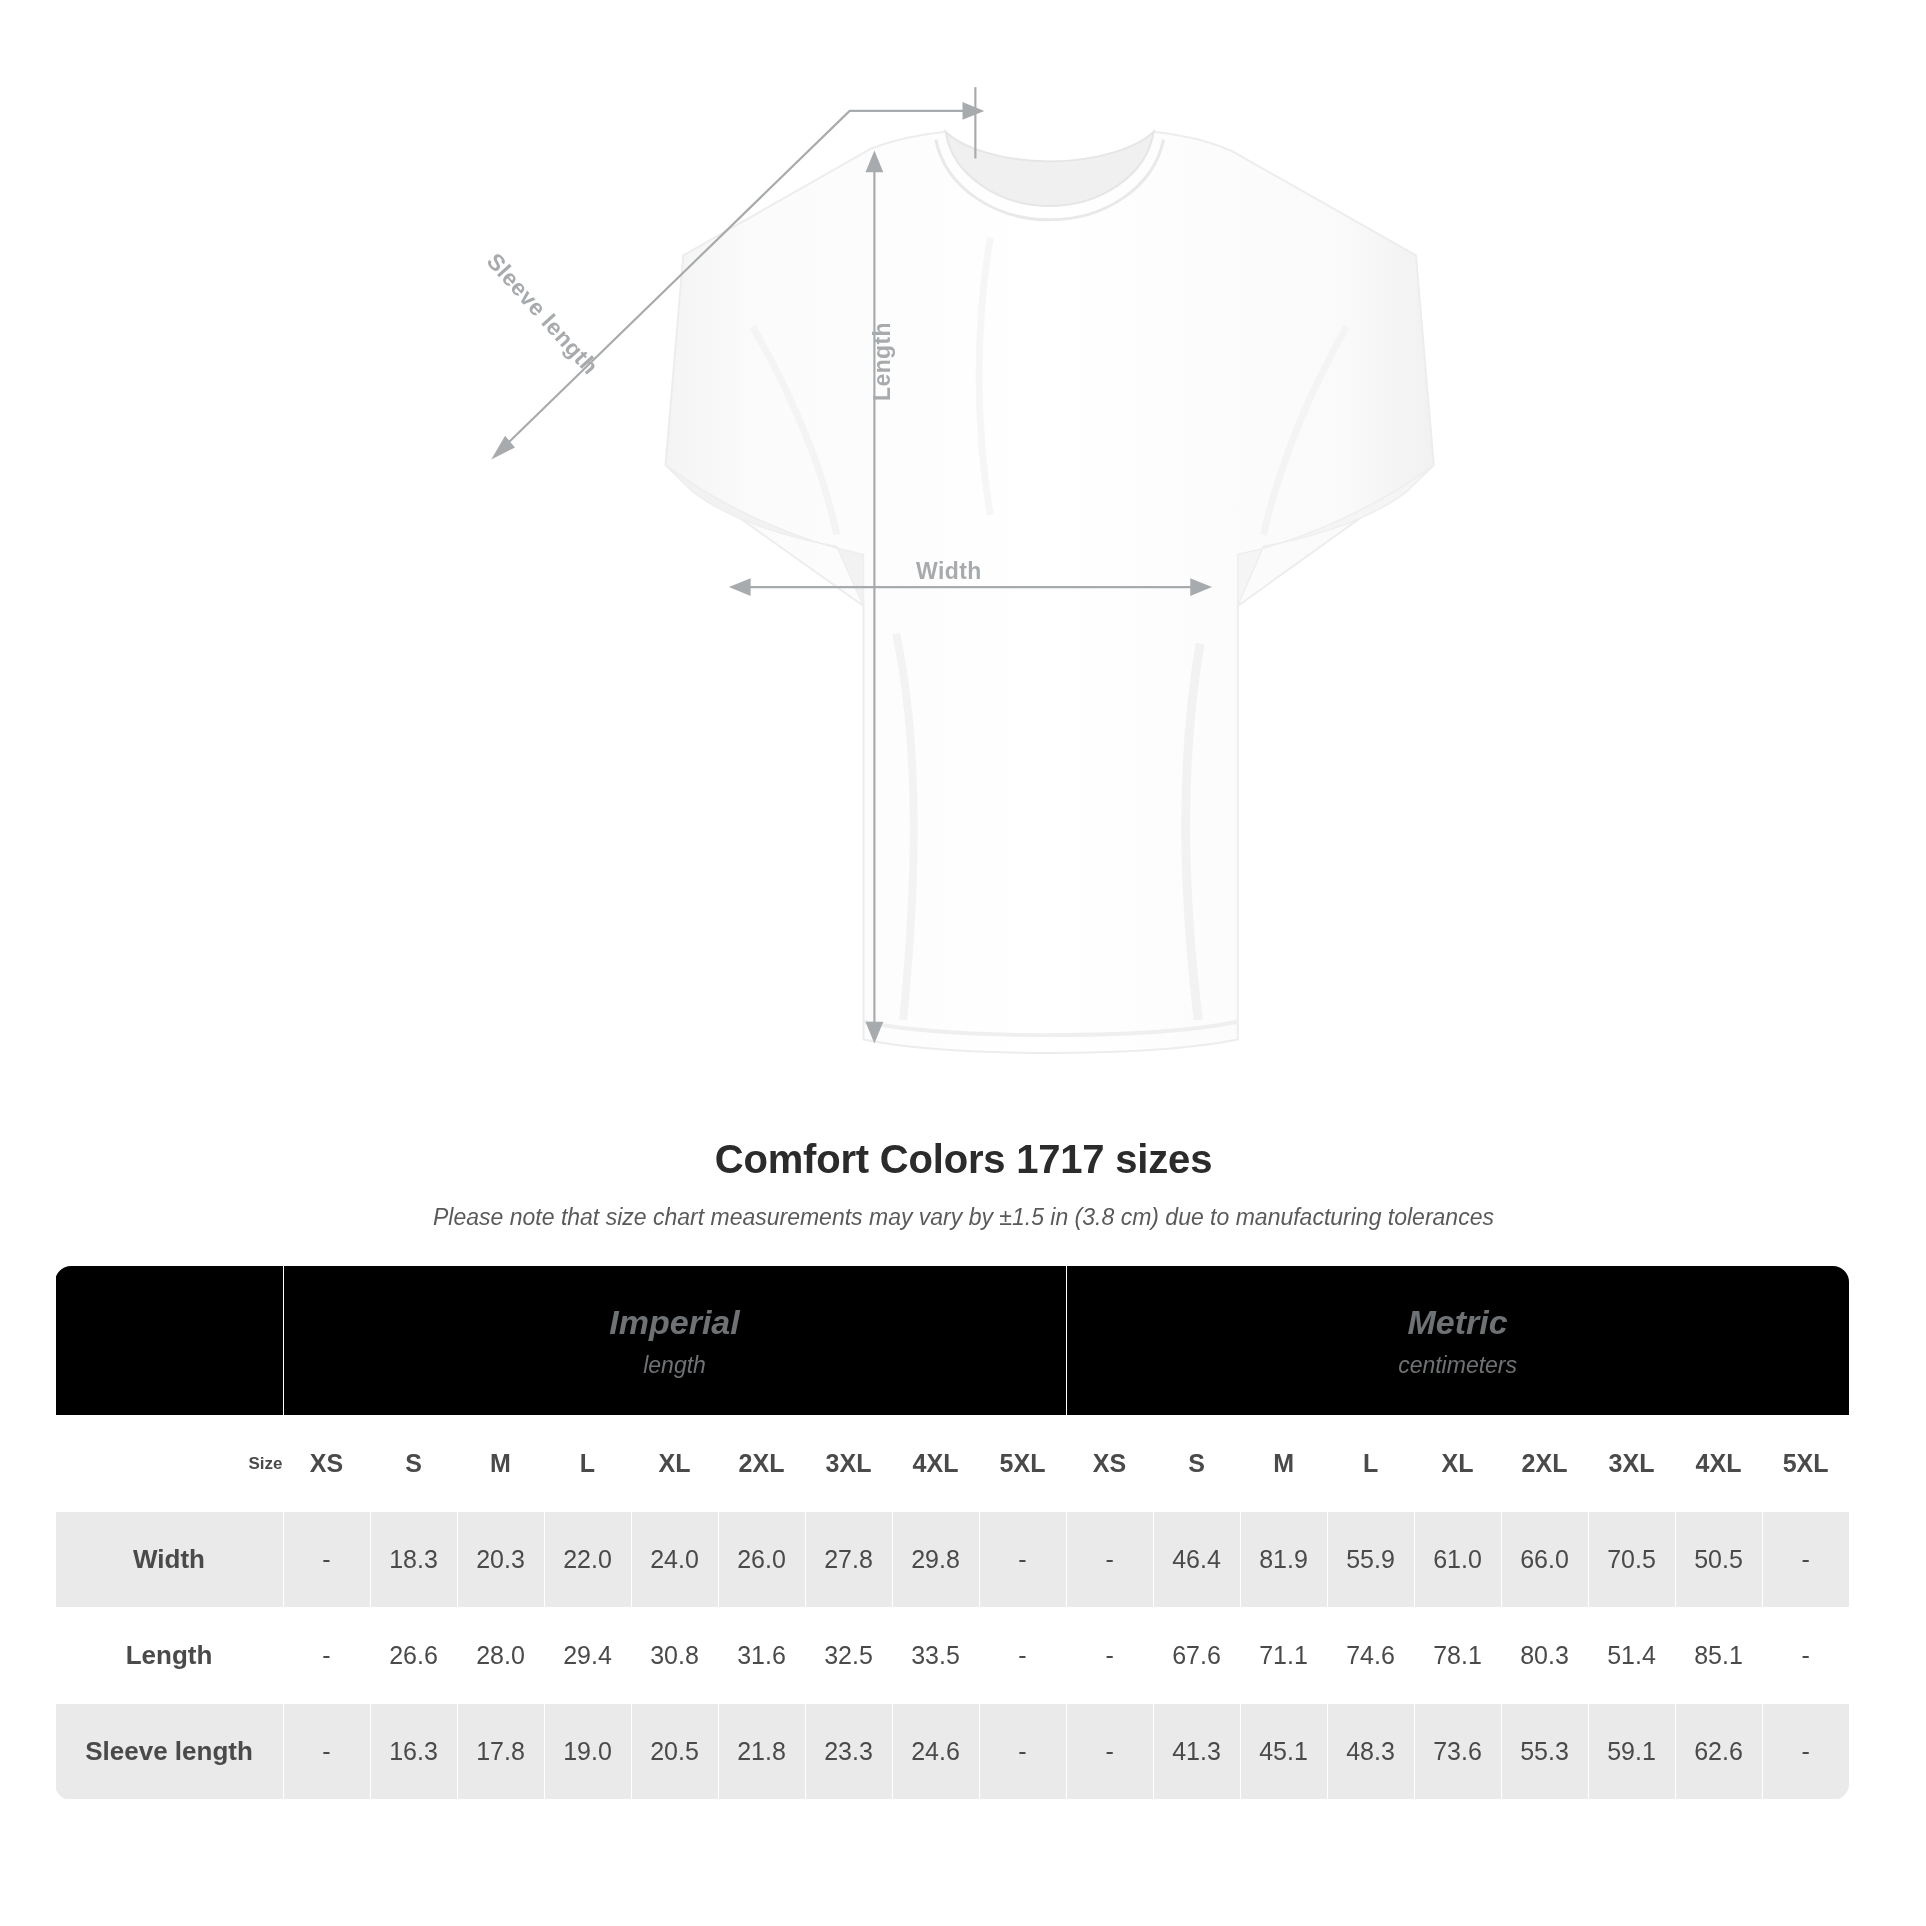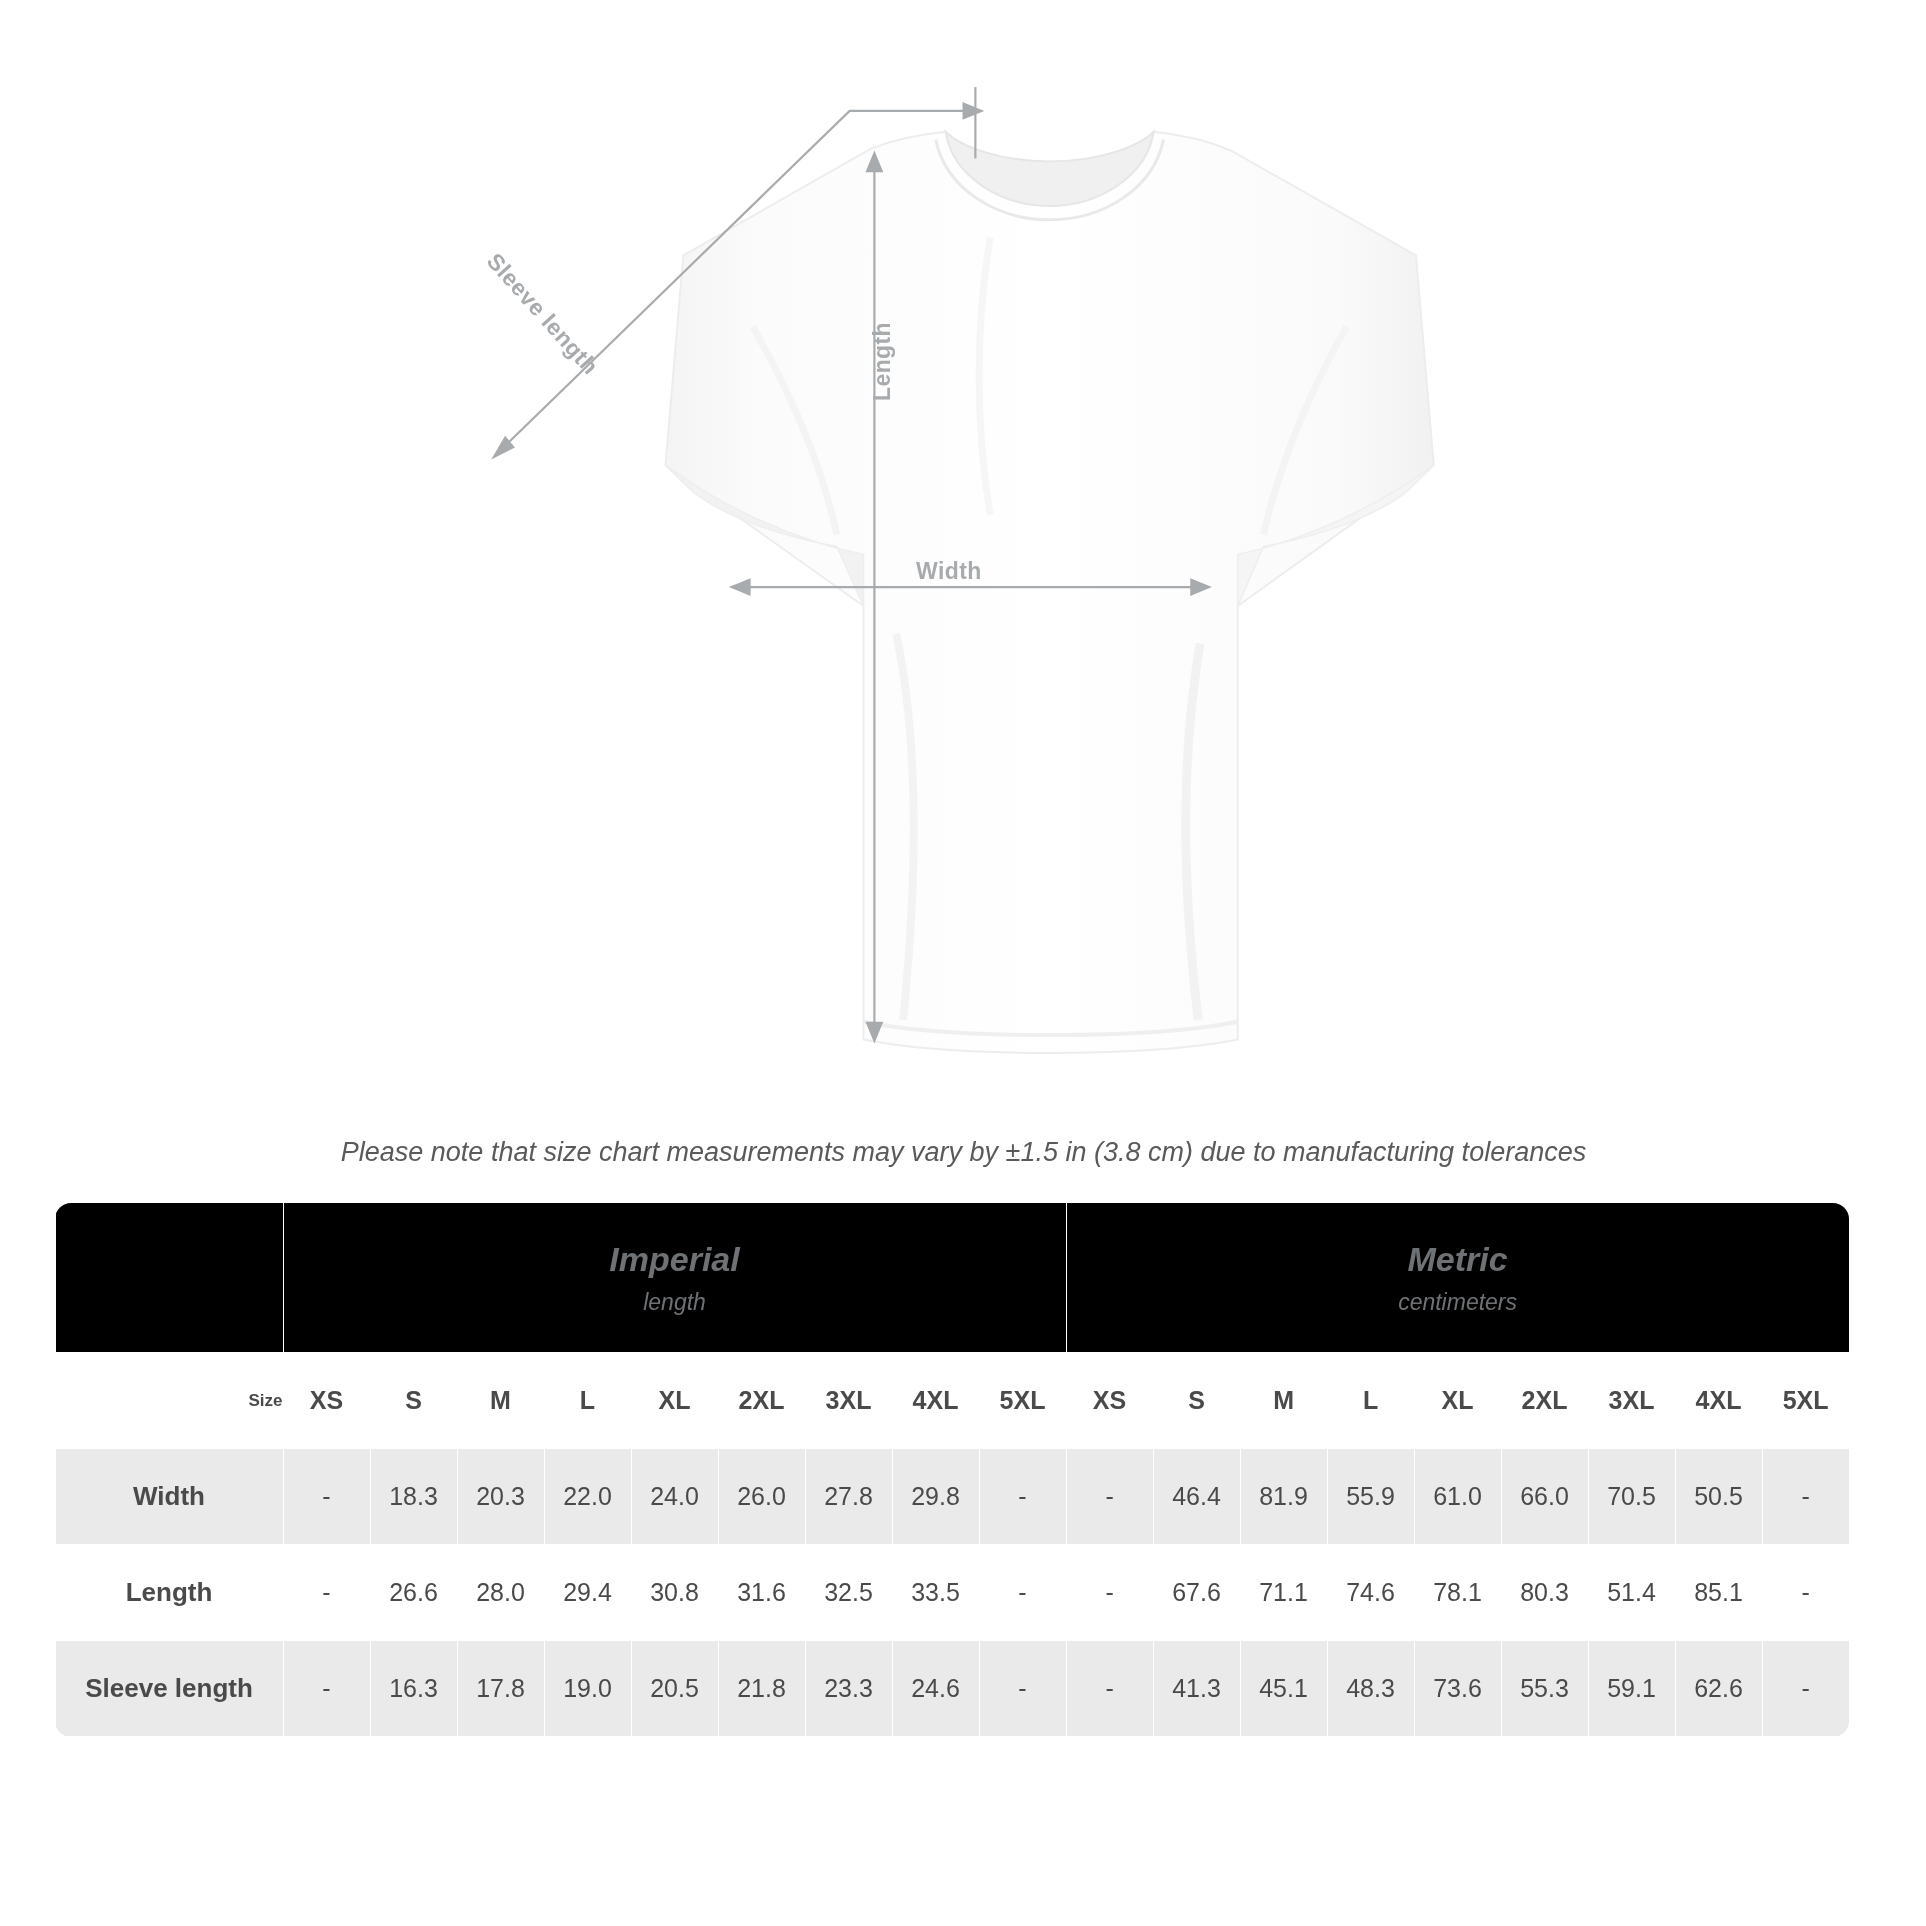--- a/index.html
+++ b/index.html
@@ -53,21 +53,21 @@
     margin-top: 38px;
   }
   .chart-title {
     font-size: 40px;
     font-weight: bold;
     color: #2b2b2b;
     letter-spacing: -0.2px;
   }
   .chart-note {
     margin-top: 22px;
-    font-size: 27px;
+    font-size: 23px;
     font-style: italic;
     color: #5a5a5a;
   }
 
   
   .table-wrap {
     margin: 34px auto 0 auto;
     width: 1818px;
   }
   table.size-table {
@@ -208,20 +208,21 @@
         </g>
       </svg>
     </div>
 
     <div class="dim-label dim-width">Width</div>
     <div class="dim-label dim-length">Length</div>
     <div class="dim-label dim-sleeve">Sleeve length</div>
   </div>
 
   <div class="title-block">
+    <div class="chart-title">Comfort Colors 1717 sizes</div>
     <div class="chart-note">Please note that size chart measurements may vary by ±1.5 in (3.8 cm) due to manufacturing tolerances</div>
   </div>
 
   <div class="table-wrap">
     <table class="size-table">
       <colgroup>
         <col style="width:228px">
         <col span="9" style="width:87px">
           <col style="width:87px">
           <col style="width:87px">

